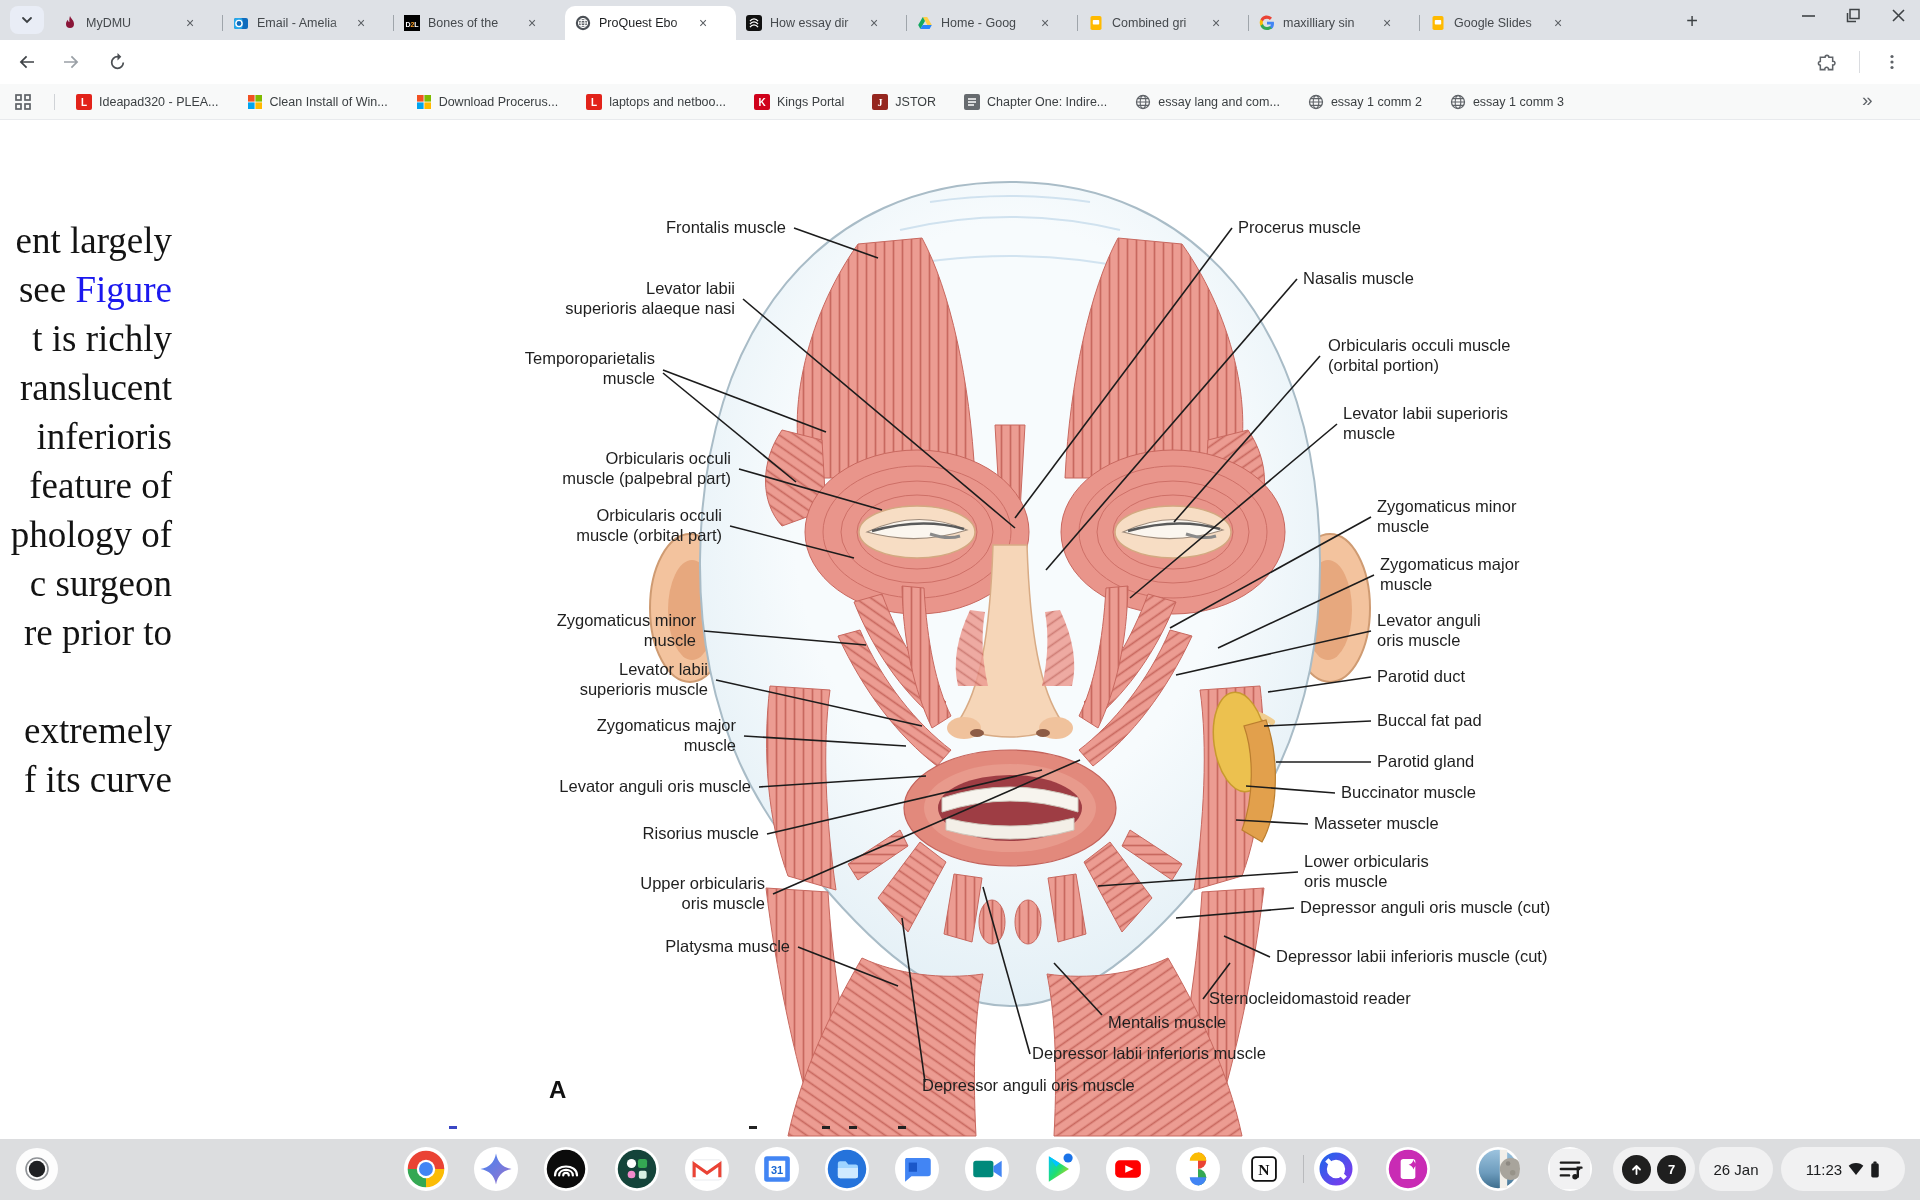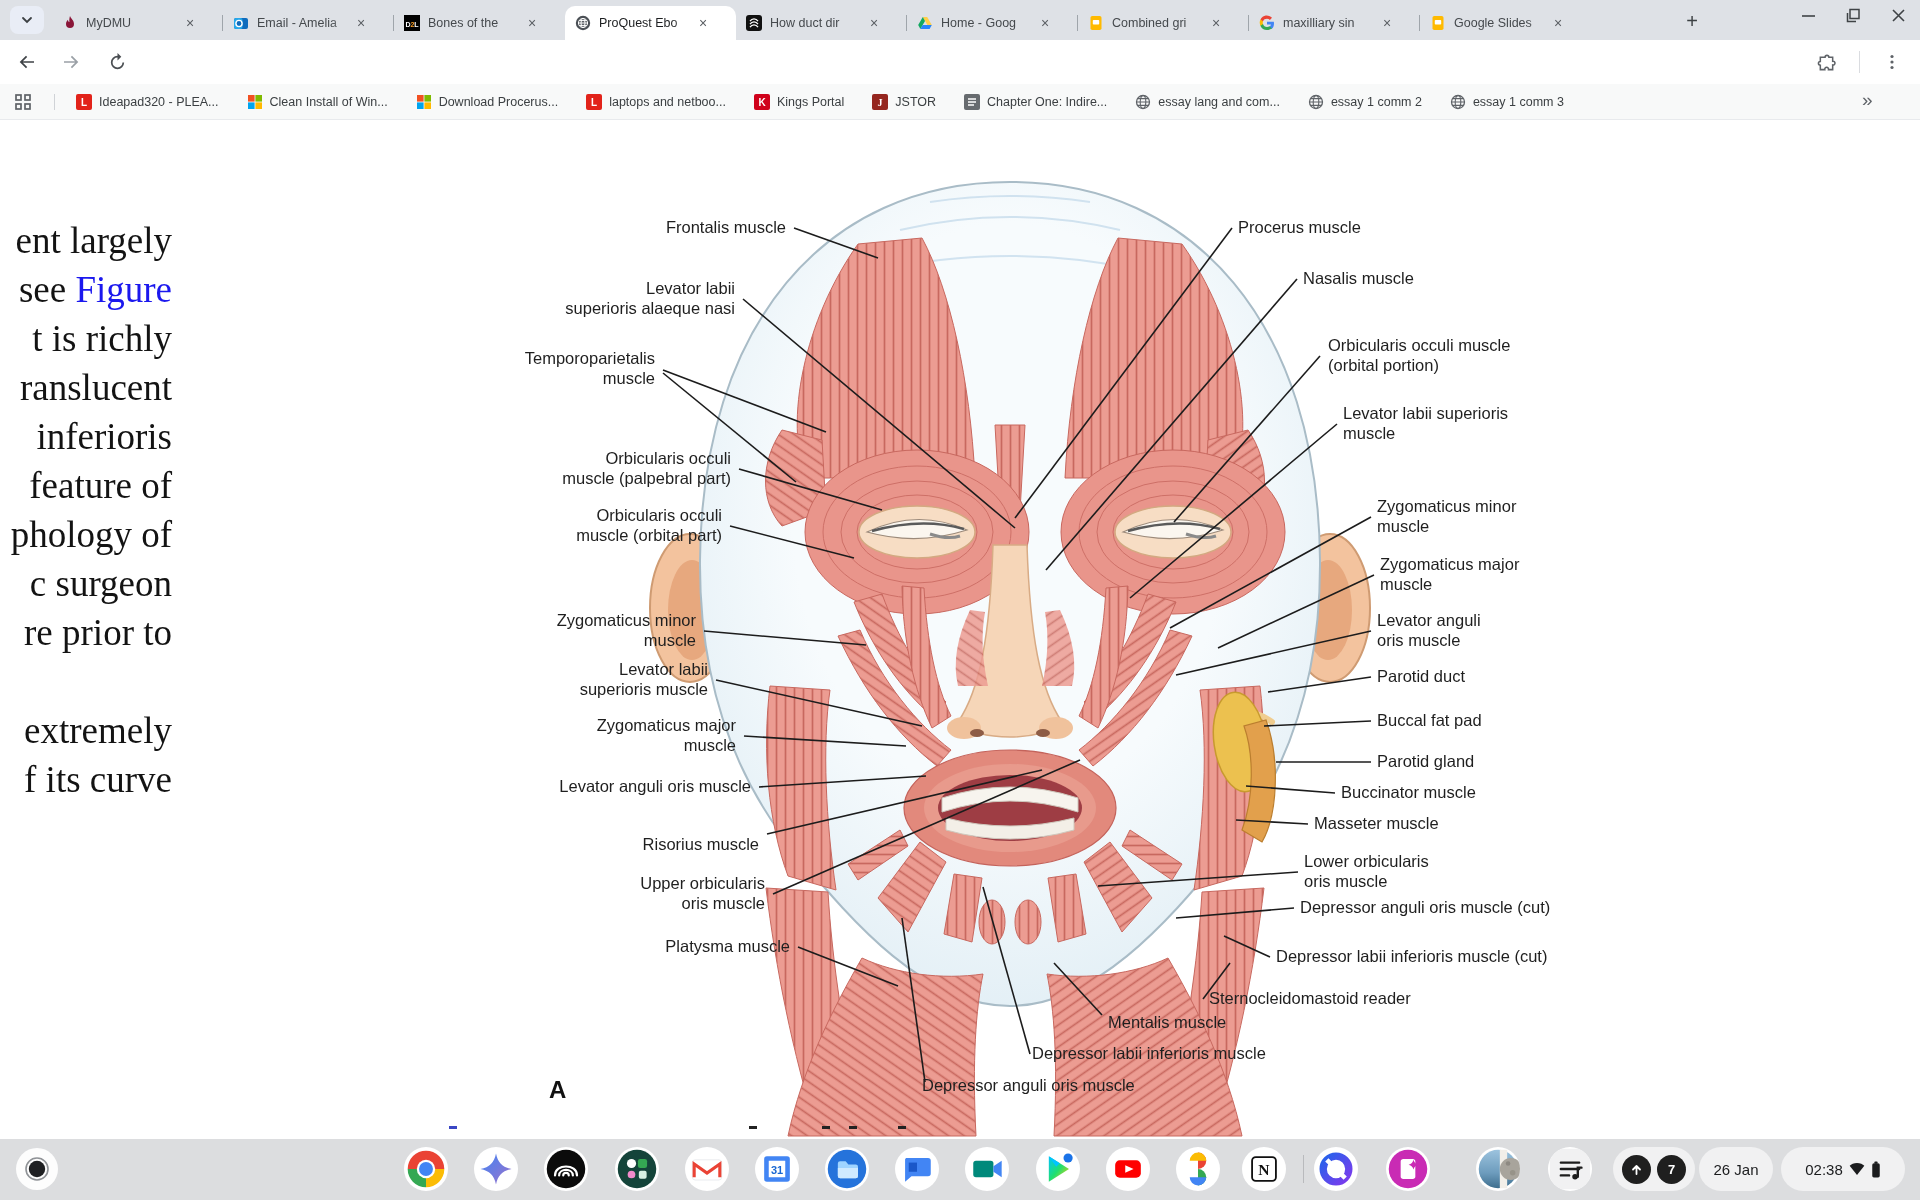--- a/index.html
+++ b/index.html
@@ -154,21 +154,21 @@
         <span class="fav">
           <svg viewBox="0 0 16 16">
             <rect width="16" height="16" rx="3" fill="#101010"></rect>
             <g stroke="#fff" stroke-width="1.3" fill="none">
               <path d="M4 6.2c2-3 6-3 8 0"></path>
               <path d="M4 9.2c2-3 6-3 8 0"></path>
               <path d="M4 12.2c2-3 6-3 8 0"></path>
             </g>
           </svg>
         </span>
-        <span class="ttl">How duct dir</span>
+        <span class="ttl">How essay dir</span>
         <span class="x">×</span>
       </div>
       <div class="tab sep">
         <span class="fav">
           <svg viewBox="0 0 16 16">
             <path d="M5.8 2h4.4l4.6 8h-4.4z" fill="#ffcf48"></path>
             <path d="M5.8 2L1.2 10l2.2 4 4.6-8z" fill="#11a861"></path>
             <path d="M3.4 14h9.2l2.2-4H5.6z" fill="#2684fc"></path>
           </svg>
         </span>
@@ -542,21 +542,21 @@
 muscle (palpebral part)</div>
       <div class="dlabel r" style="left: 722px; top: 406px;">Orbicularis occuli
 muscle (orbital part)</div>
       <div class="dlabel r" style="left: 696px; top: 511px;">Zygomaticus minor
 muscle</div>
       <div class="dlabel r" style="left: 708px; top: 560px;">Levator labii
 superioris muscle</div>
       <div class="dlabel r" style="left: 736px; top: 616px;">Zygomaticus major
 muscle</div>
       <div class="dlabel r" style="left: 751px; top: 667px;">Levator anguli oris muscle</div>
-      <div class="dlabel r" style="left: 759px; top: 714px; margin-top: 11px;">Risorius muscle</div>
+      <div class="dlabel r" style="left: 759px; top: 714px;">Risorius muscle</div>
       <div class="dlabel r" style="left: 765px; top: 774px;">Upper orbicularis
 oris muscle</div>
       <div class="dlabel r" style="left: 790px; top: 827px;">Platysma muscle</div>
       <div class="dlabel l" style="left: 1238px; top: 108px;">Procerus muscle</div>
       <div class="dlabel l" style="left: 1303px; top: 159px;">Nasalis muscle</div>
       <div class="dlabel l" style="left: 1328px; top: 236px;">Orbicularis occuli muscle
 (orbital portion)</div>
       <div class="dlabel l" style="left: 1343px; top: 304px;">Levator labii superioris
 muscle</div>
       <div class="dlabel l" style="left: 1377px; top: 397px;">Zygomaticus minor
@@ -794,21 +794,21 @@
       <svg width="13" height="13" viewBox="0 0 13 13">
           <path d="M6.5 11V3M6.5 3L3 6.5M6.5 3L10 6.5" stroke="#fff" stroke-width="1.8" fill="none" stroke-linecap="round"></path>
         </svg>
     </span>
     <span class="blackdot">7</span>
   </div>
   <div class="pill" style="left:1699px;width:74px">
     <span>26 Jan</span>
   </div>
   <div class="pill" style="left:1781px;width:124px">
-    <span>02:38</span>
+    <span>11:23</span>
     <svg width="16" height="14" viewBox="0 0 24 20">
         <path d="M12 1C7.2 1 3.4 2.7 1 5.3L12 19 23 5.3C20.6 2.7 16.8 1 12 1Z" fill="#1b1c1e"></path>
       </svg>
     <svg width="10" height="17" viewBox="0 0 12 20">
         <rect x="4" y="0.5" width="4" height="2.5" rx="1" fill="#1b1c1e"></rect>
         <rect x="1.5" y="2.5" width="9" height="17" rx="2" fill="#1b1c1e"></rect>
       </svg>
   </div>
 </div>
 

